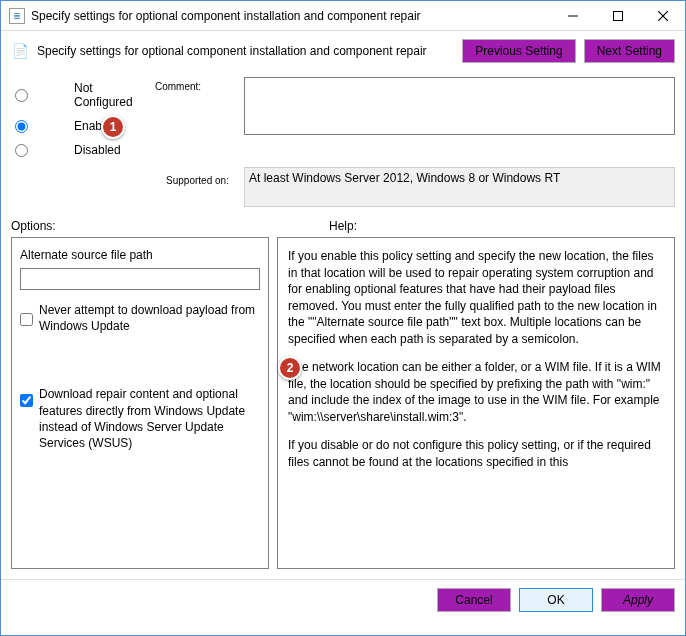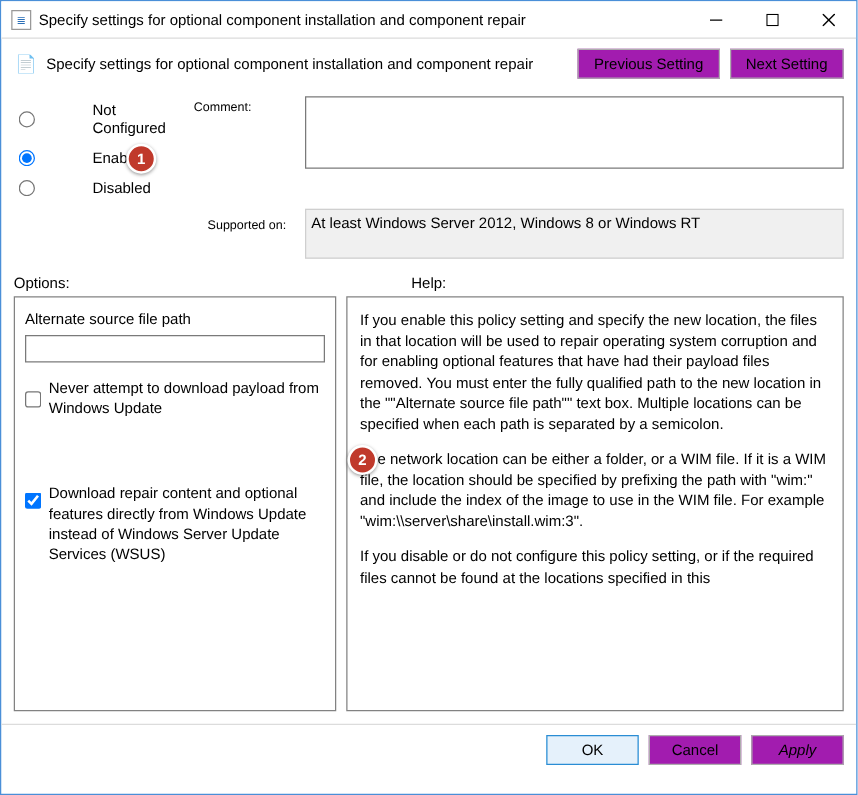--- a/index.html
+++ b/index.html
@@ -223,16 +223,16 @@
     </div>
   </div>
   <div class="panel-right">
     <p>If you enable this policy setting and specify the new location, the files in that location will be used to repair operating system corruption and for enabling optional features that have had their payload files removed. You must enter the fully qualified path to the new location in the ""Alternate source file path"" text box. Multiple locations can be specified when each path is separated by a semicolon.</p>
     <p>The network location can be either a folder, or a WIM file. If it is a WIM file, the location should be specified by prefixing the path with "wim:" and include the index of the image to use in the WIM file. For example "wim:\\server\share\install.wim:3".</p>
     <p>If you disable or do not configure this policy setting, or if the required files cannot be found at the locations specified in this</p>
   </div>
 </div>
 
 <div class="footer">
+  <div class="btn" style="min-width:74px;">Cancel</div>
   <div class="btn" style="min-width:74px; background:#e5f1fb; border-color:#2a8dd4;">OK</div>
-  <div class="btn" style="min-width:74px;">Cancel</div>
   <div class="btn" style="min-width:74px;font-style:italic;">Apply</div>
 </div>
 
 </body></html>

